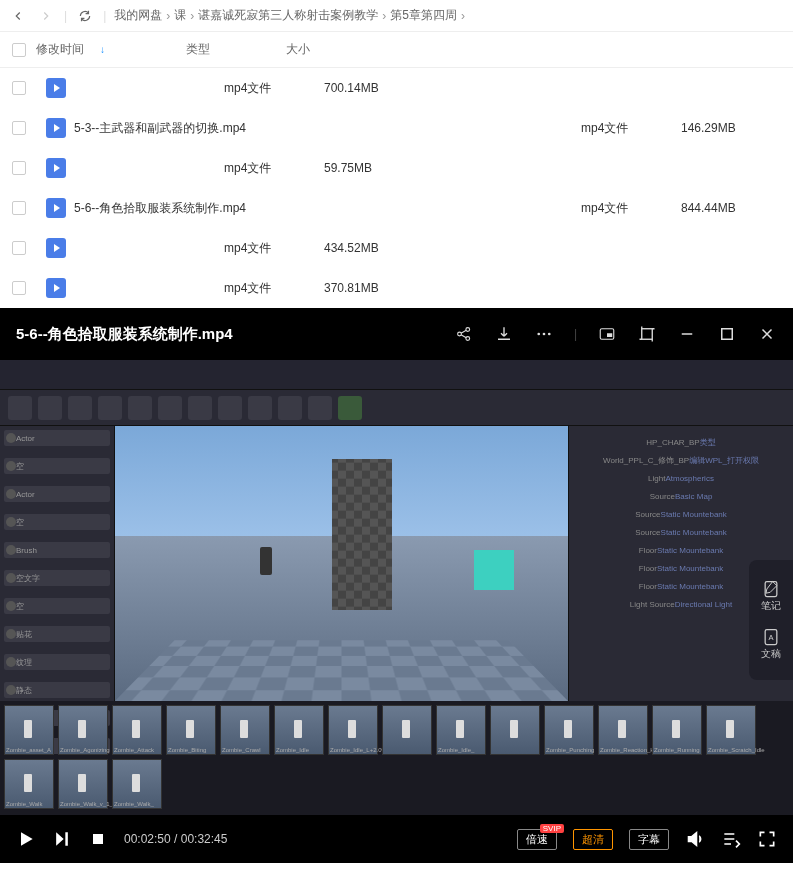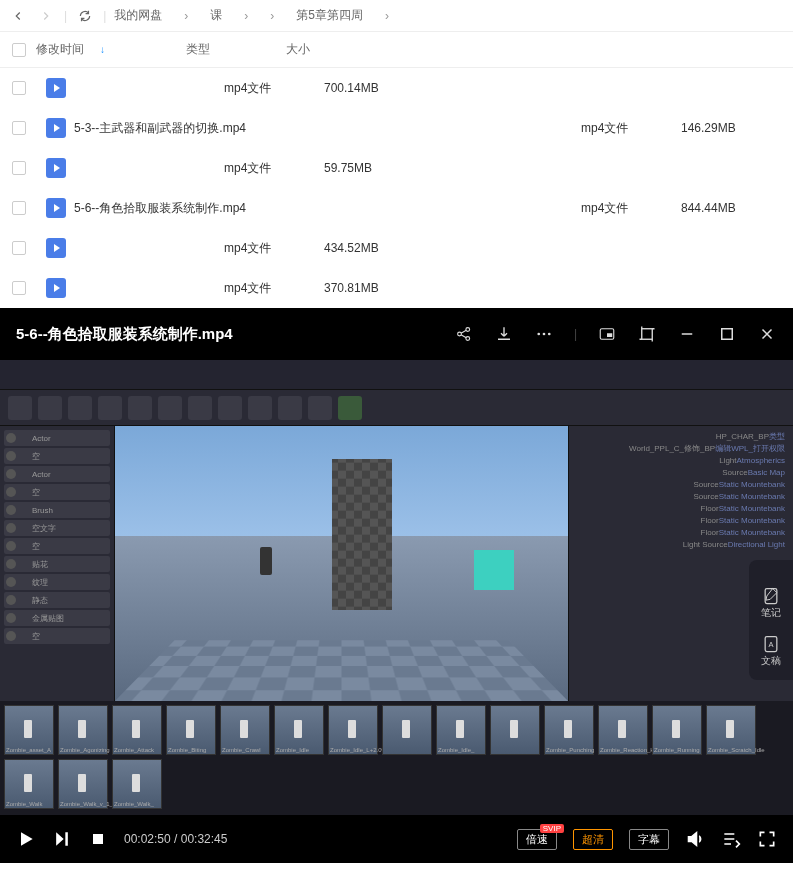--- a/index.html
+++ b/index.html
@@ -3,21 +3,21 @@
 <meta charset="utf-8">
 <style>
 * { margin: 0; padding: 0; box-sizing: border-box; }
 body { font-family: "Microsoft YaHei", Arial, sans-serif; font-size: 12px; background: #fff; width: 793px; height: 879px; overflow: hidden; }
 
 
 .nav-bar { height: 32px; display: flex; align-items: center; padding: 0 8px; border-bottom: 1px solid #eee; gap: 8px; }
 .nav-btn { width: 20px; height: 20px; display: flex; align-items: center; justify-content: center; cursor: pointer; color: #666; }
 .nav-btn.disabled { color: #ccc; }
 .nav-sep { color: #ddd; }
-.breadcrumb { display: flex; align-items: center; gap: 22px; color: #666; font-size: 12px; }
+.breadcrumb { display: flex; align-items: center; gap: 4px; color: #666; font-size: 12px; }
 .bc-item { cursor: pointer; }
 .bc-sep { color: #999; }
 
 
 .list-header { height: 36px; display: flex; align-items: center; padding: 0 12px; border-bottom: 1px solid #eee; color: #666; font-size: 12px; }
 .col-check { width: 24px; }
 .col-name { flex: 1; padding-left: 4px; }
 .col-time { width: 150px; display: flex; align-items: center; gap: 16px; }
 .col-type { width: 100px; }
 .col-size { width: 100px; }
@@ -40,39 +40,39 @@
 .preview-actions { display: flex; gap: 20px; align-items: center; }
 .preview-action { width: 20px; height: 20px; display: flex; align-items: center; justify-content: center; cursor: pointer; color: #ddd; }
 .preview-action svg { width: 18px; height: 18px; }
 
 
 .video-area { flex: 1; background: linear-gradient(180deg, #2a2a35 0%, #1a1a22 100%); position: relative; overflow: hidden; }
 .editor-mockup { position: absolute; inset: 0; }
 .editor-top { height: 30px; background: #242430; border-bottom: 1px solid #111; }
 .editor-body { display: flex; height: calc(100% - 180px); }
 .editor-left { width: 115px; background: #2a2a35; border-right: 1px solid #111; padding: 4px; }
-.left-item { height: 16px; background: #3a3a45; margin-bottom: 2px; border-radius: 2px; display:flex; align-items:center; padding-left:28px; font-size:8px; color:#999; position:relative;}
+.left-item { height: 16px; background: #3a3a45; margin-bottom: 12px; border-radius: 2px; display:flex; align-items:center; padding-left:12px; font-size:8px; color:#999; position:relative;}
 .left-item::before{content:''; position:absolute; left:2px; top:3px; width:10px; height:10px; background:#555; border-radius:50%;}
 .editor-viewport { flex: 1; background: linear-gradient(180deg, #7ba8d8 0%, #9bc0e8 40%, #8a9ab0 40%, #5a6a80 100%); position: relative; }
 .viewport-floor { position: absolute; bottom: 0; left: 0; right: 0; height: 60%; background: repeating-conic-gradient(#7a8aa0 0% 25%, #6a7a90 0% 50%) 50% / 60px 60px; transform: perspective(400px) rotateX(60deg); transform-origin: bottom; }
 .viewport-pillar { position: absolute; left: 48%; top: 12%; width: 60px; height: 55%; background: repeating-conic-gradient(#555 0% 25%, #444 0% 50%) 50% / 16px 16px; }
 .viewport-cube { position: absolute; right: 12%; top: 45%; width: 40px; height: 40px; background: #3dd0c0; }
 .viewport-char { position: absolute; left: 32%; top: 44%; width: 12px; height: 28px; background: #333; border-radius: 2px; }
 .editor-right { width: 225px; background: #2a2a35; border-left: 1px solid #111; padding:4px; font-size:8px; color:#888;}
-.right-row{height:12px; display:flex; justify-content:flex-end; padding:0 4px; align-items:center;}
+.right-row{height:12px; display:flex; justify-content:center; padding:0 4px; align-items:center;margin-top:6px;}
 .editor-toolbar { height: 36px; background: #2a2a35; display: flex; align-items: center; padding: 0 8px; gap: 6px; border-bottom:1px solid #111;}
 .tb-btn { width: 24px; height: 24px; background: #3a3a45; border-radius: 3px; }
 .editor-bottom { height: 150px; background: #1a1a22; padding: 4px; }
 .thumb-row { display: flex; gap: 4px; margin-bottom: 4px; flex-wrap: wrap; }
 .thumb { width: 50px; height: 50px; background: linear-gradient(180deg, #6a7a90 0%, #4a5a70 100%); border: 1px solid #333; font-size: 6px; color: #aaa; display: flex; align-items: flex-end; padding: 1px; position:relative; }
 .thumb::before{content:''; position:absolute; left:40%; top:30%; width:8px; height:18px; background:#ddd; border-radius:1px;}
 
 
 .side-tools { position: absolute; right: 0; top: 200px; width: 44px; background: rgba(30,30,40,0.9); border-radius: 8px 0 0 8px; padding: 12px 0; }
-.side-tool { height: 48px; display: flex; flex-direction: column; align-items: center; justify-content: flex-end; color: #ccc; font-size: 10px; gap: 0; cursor: pointer; }
+.side-tool { height: 48px; display: flex; flex-direction: column; align-items: center; justify-content: center; color: #ccc; font-size: 10px; gap: 0; cursor: pointer; }
 .side-tool svg { width: 20px; height: 20px; }
 
 
 .player-controls { height: 48px; background: #000; display: flex; align-items: center; padding: 0 16px; gap: 16px; color: #fff; }
 .pc-btn { cursor: pointer; display: flex; align-items: center; }
 .pc-btn svg { width: 20px; height: 20px; fill: #fff; }
 .pc-time { font-size: 12px; color: #ccc; }
 .pc-spacer { flex: 1; }
 .pc-tag { border: 1px solid #888; padding: 2px 8px; font-size: 11px; border-radius: 2px; cursor: pointer; position: relative; }
 .pc-tag.orange { border-color: #ff9500; color: #ff9500; }
@@ -97,20 +97,21 @@
     <svg viewBox="0 0 24 24" width="14" height="14">
         <path d="M4 12a8 8 0 0 1 14-5M20 12a8 8 0 0 1-14 5M18 3v5h-5M6 21v-5h5" stroke="currentColor" fill="none" stroke-width="2"></path>
       </svg>
   </div>
   <span class="nav-sep">|</span>
   <div class="breadcrumb">
     <span class="bc-item">我的网盘</span>
     <span class="bc-sep">›</span>
     <span class="bc-item">课</span>
     <span class="bc-sep">›</span>
+    <span class="bc-item">谌嘉诚死寂第三人称射击案例教学</span>
     <span class="bc-sep">›</span>
     <span class="bc-item">第5章第四周</span>
     <span class="bc-sep">›</span>
   </div>
 </div>
 
 <div class="list-header">
   <div class="col-check">
       <div class="checkbox"></div>
     </div>

